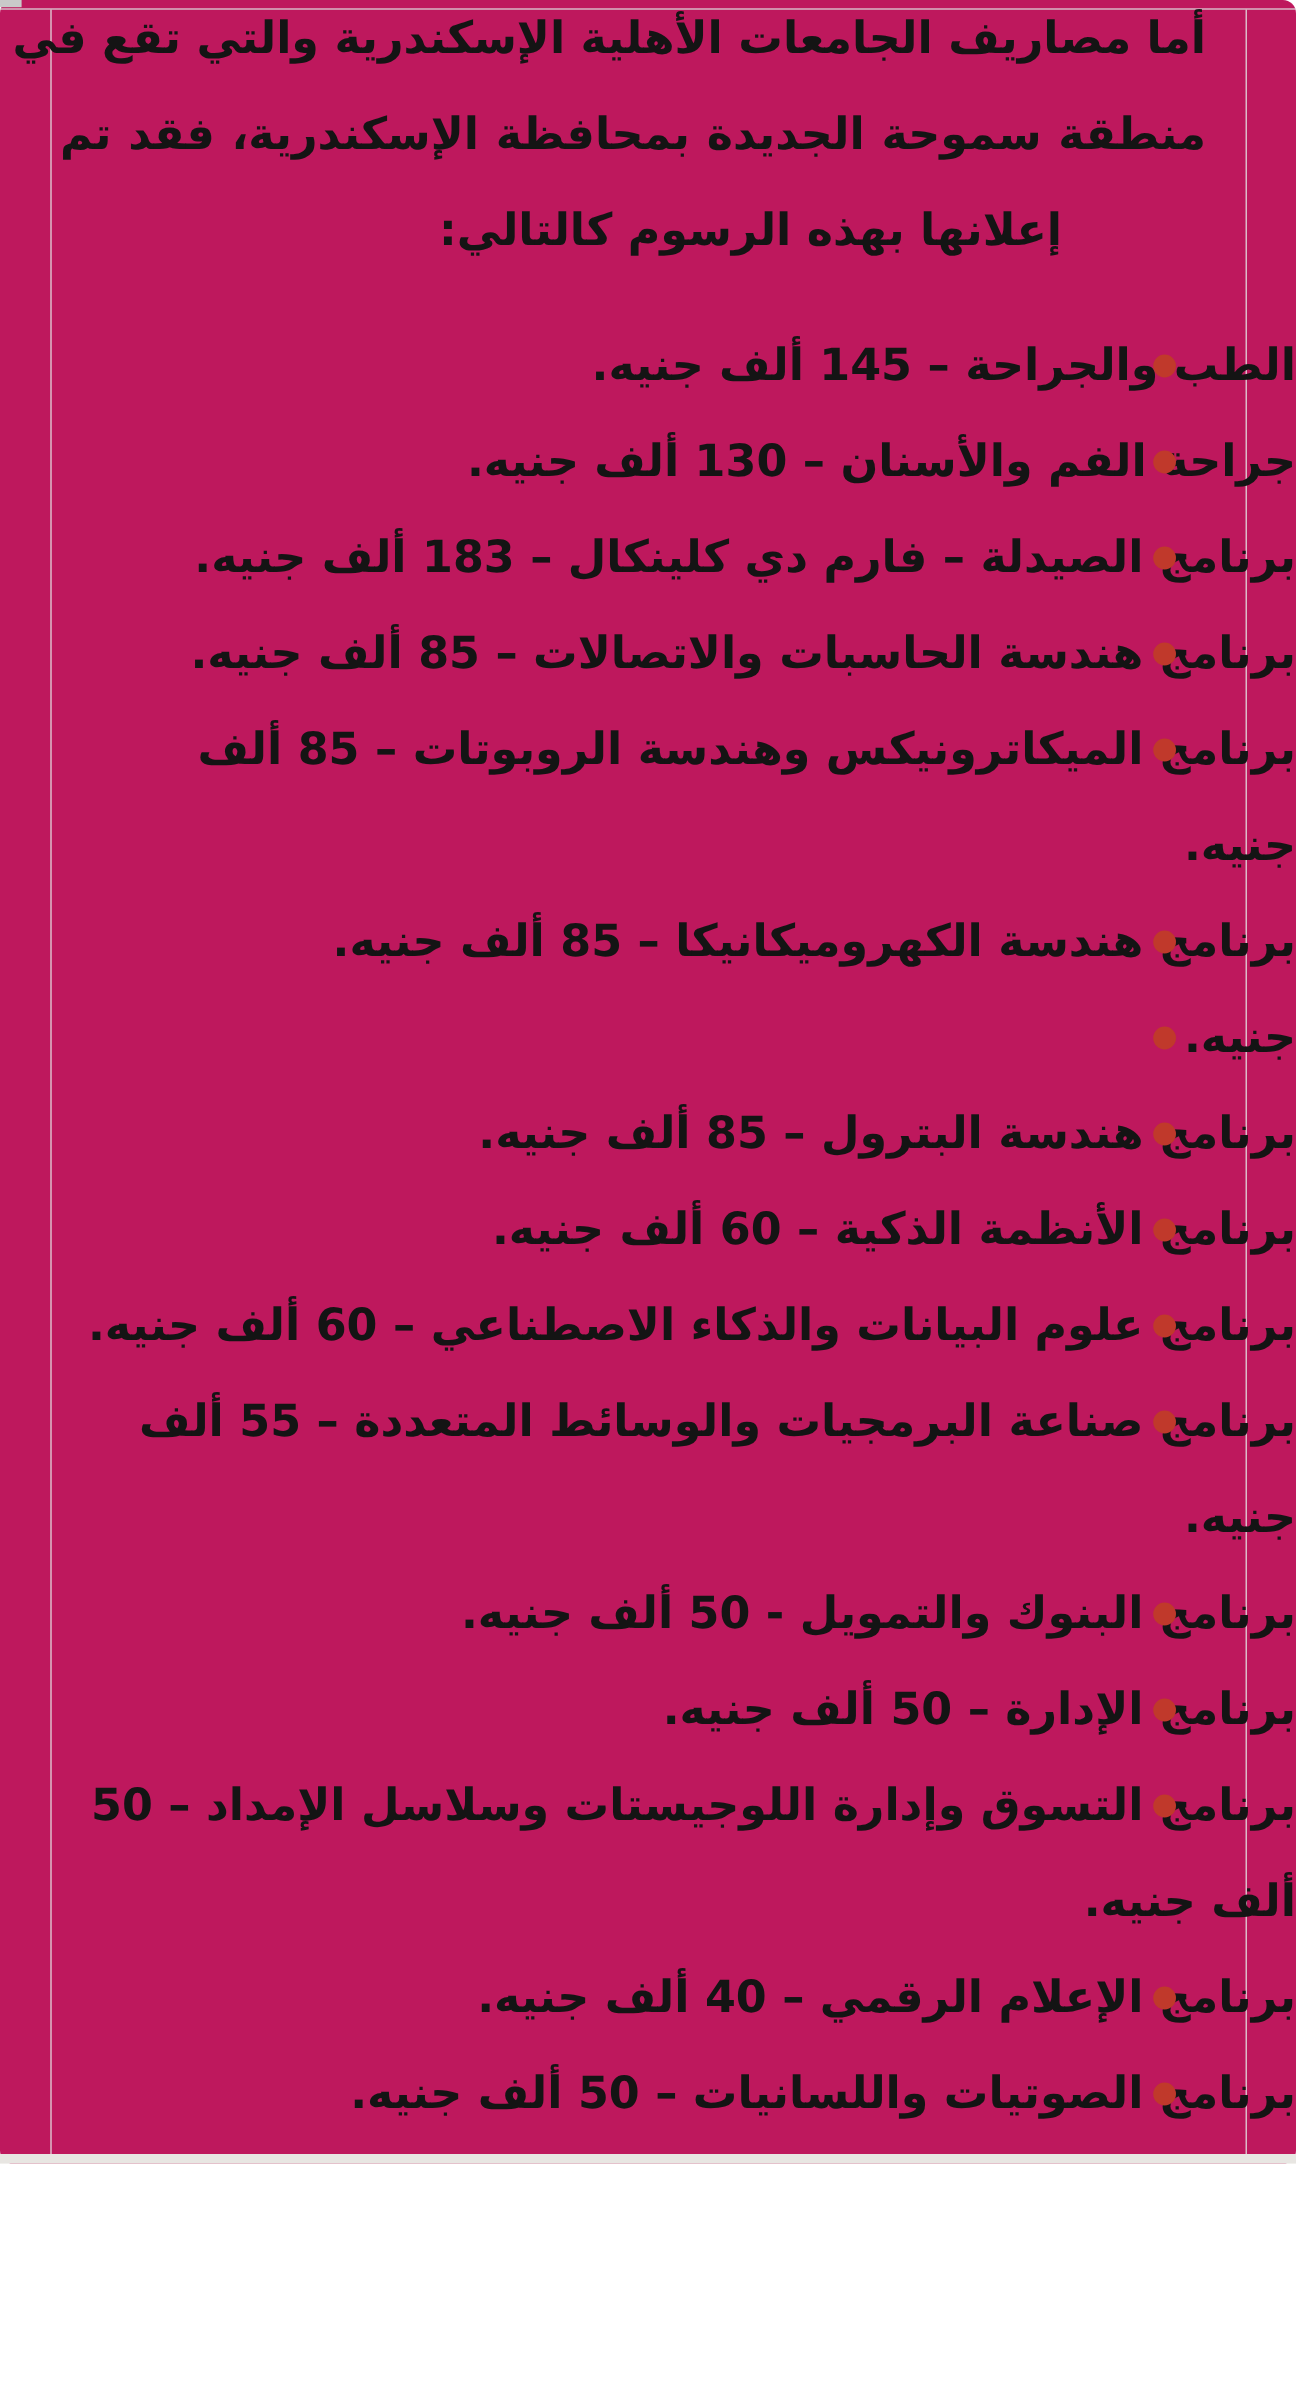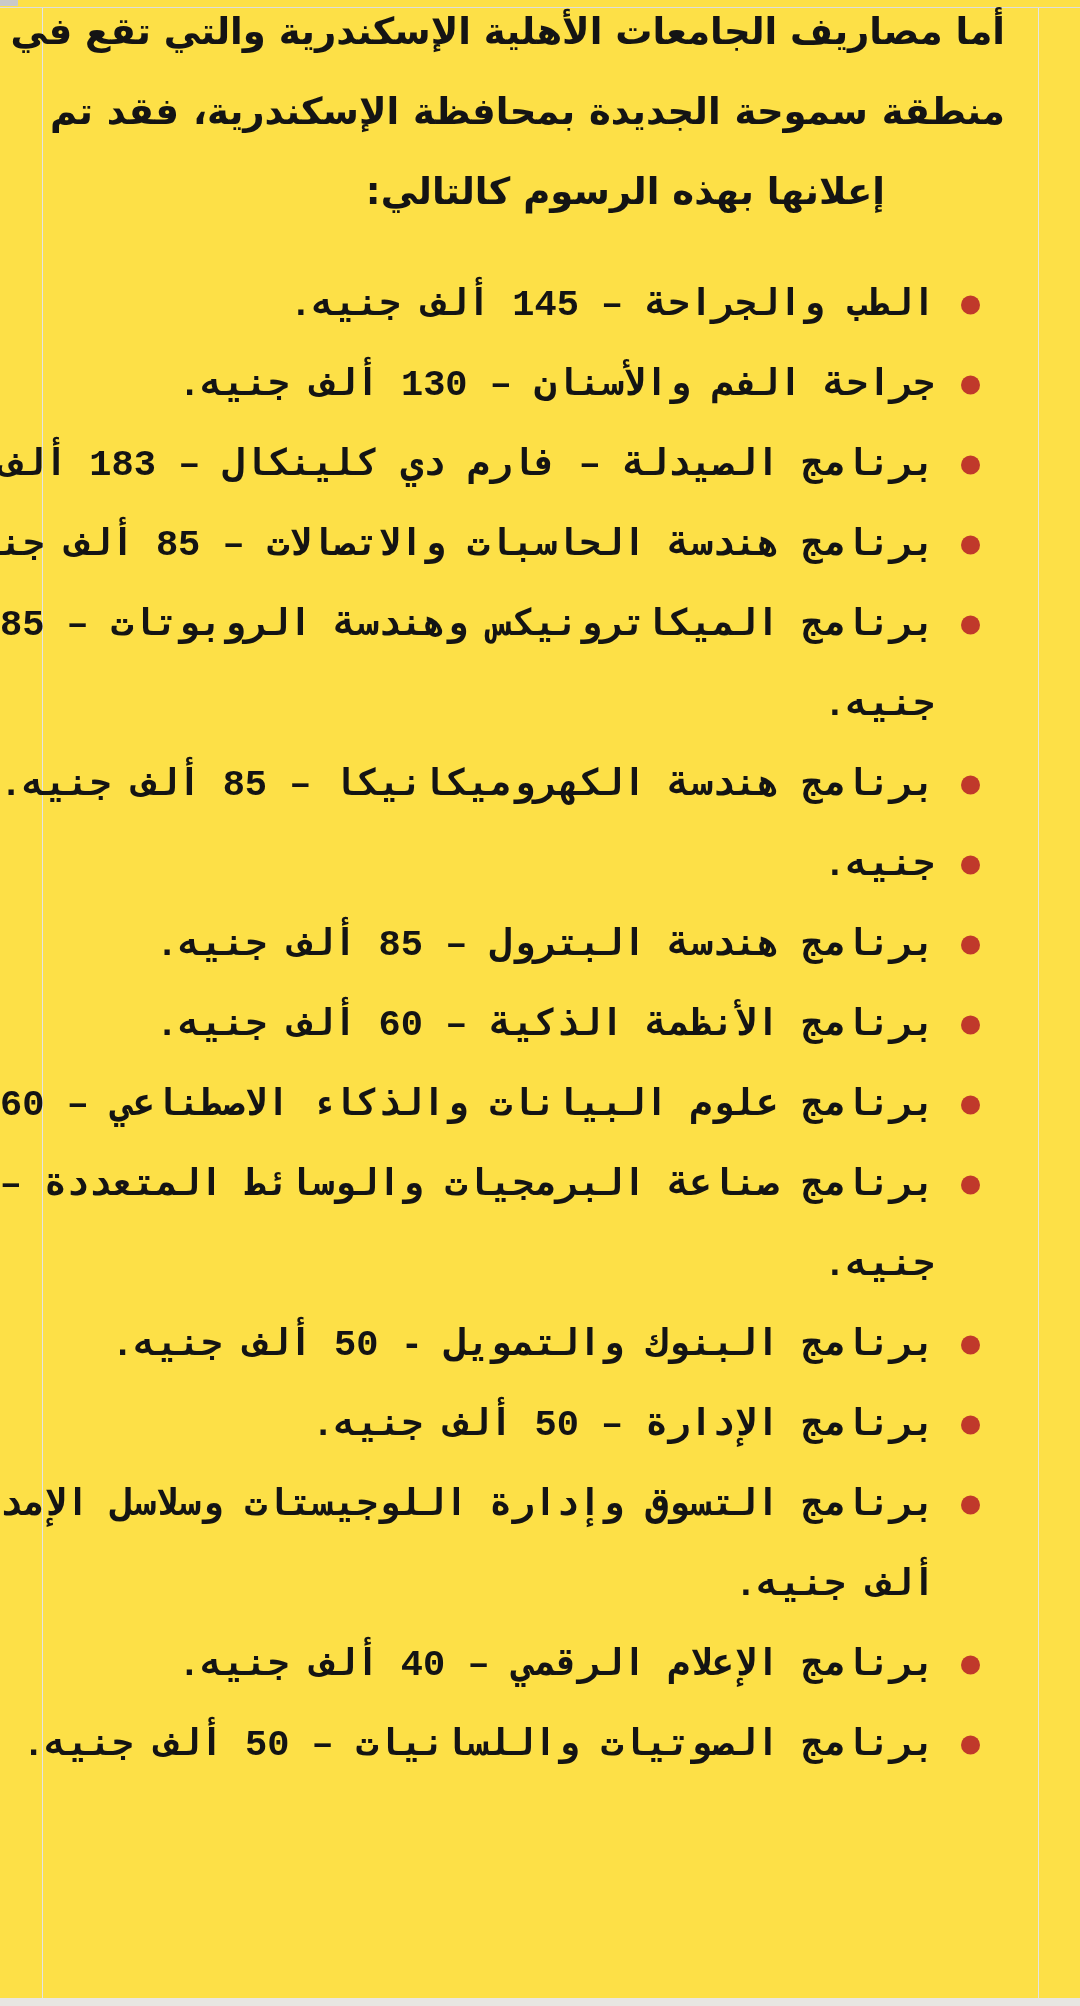--- a/index.html
+++ b/index.html
@@ -1,34 +1,34 @@
 <!DOCTYPE html>
 <html lang="ar" style="--bullet: #c0392b; --text: #141414;"><head>
 <meta charset="utf-8">
 <style>
   html,body{margin:0;padding:0;}
   body{
     width:1080px;height:2006px;overflow:hidden;background:#ffffff;
     font-family:"DejaVu Sans","Liberation Sans",sans-serif;
     font-weight:700;color:var(--text,#141414);
   }
-  .page{position:relative;width:1080px;height:2006px;background:#fde047;}
+  .page{position:relative;width:1080px;height:1803px;background:#be185d;border-radius:11px;}
   .top-corner{position:absolute;left:0;top:0;width:18px;height:6px;background:#c9c9c9;}
   .top-rule{position:absolute;left:0;right:0;top:7px;height:1px;background:#dedede;}
   .col-rule{position:absolute;top:8px;bottom:8px;width:1px;background:#e4e4e4;}
   .col-rule.left{left:42px;}
   .col-rule.right{left:1038px;}
   .bottom-bar{position:absolute;left:0;right:0;bottom:0;height:8px;background:#e8e6e2;}
   .content{position:absolute;left:0;top:0;width:1080px;direction:rtl;}
   .intro{margin:-8px 0 0 0;padding:0 75px 0 50px;font-size:37px;line-height:80px;}
   .intro-line{display:block;white-space:nowrap;text-align:justify;text-align-last:justify;}
   .intro-line.last{text-align:left;text-align-last:right;padding-left:0;padding-right:120px;}
   ul.fees{list-style:none;margin:33px 0 0 0;padding:0;font-size:37px;line-height:80px;}
   ul.fees li{position:relative;}
-  ul.fees .line{display:block;text-align:right;padding-right:145px;white-space:nowrap;overflow:visible;font-family:Liberation Mono, monospace;}
+  ul.fees .line{display:block;text-align:right;white-space:nowrap;overflow:visible;}
   ul.fees .bullet{
     position:absolute;right:100px;top:40px;transform:translateY(-50%);
     width:19px;height:19px;border-radius:50%;background:var(--bullet,#c0392b);
   }
 </style>
 </head>
 <body>
 
 <div class="page">
   <div class="top-corner"></div>

